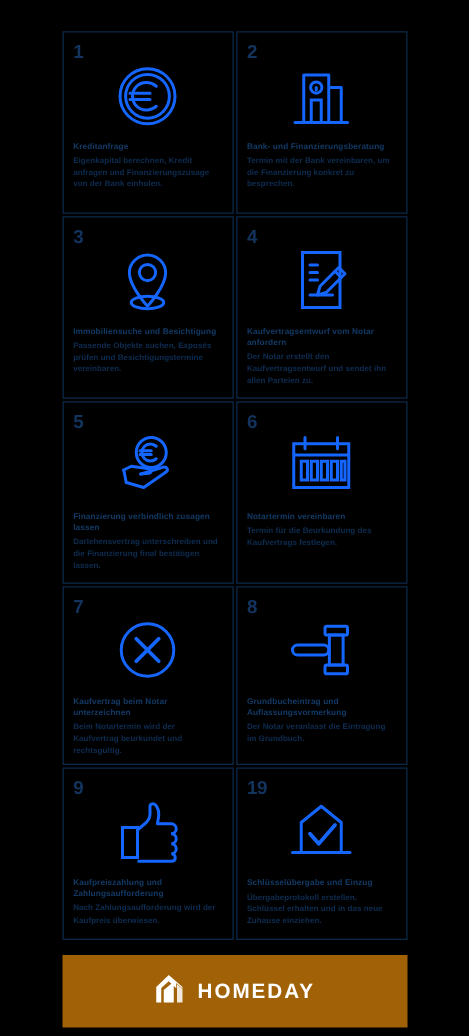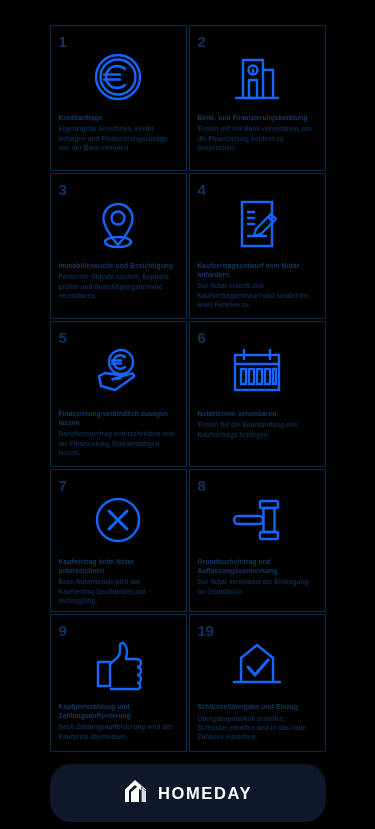--- a/index.html
+++ b/index.html
@@ -65,26 +65,25 @@
     font-size: 6.4px;
     font-weight: bold;
     color: #0d2d52;
     line-height: 1.45;
     letter-spacing: 0.05px;
   }
   .footer {
     width: 276px;
     margin-top: 12px;
     height: 58px;
-    background: #0f172a;
+    background: #a16207;
     display: flex;
     align-items: center;
     justify-content: center;
     gap: 9px;
-    border-radius: 21px;
   }
   .footer-logo-mark { display: block; }
   .footer-wordmark {
     color: #ffffff;
     font-size: 16.5px;
     font-weight: bold;
     letter-spacing: 1.6px;
   }
 </style>
 </head>

